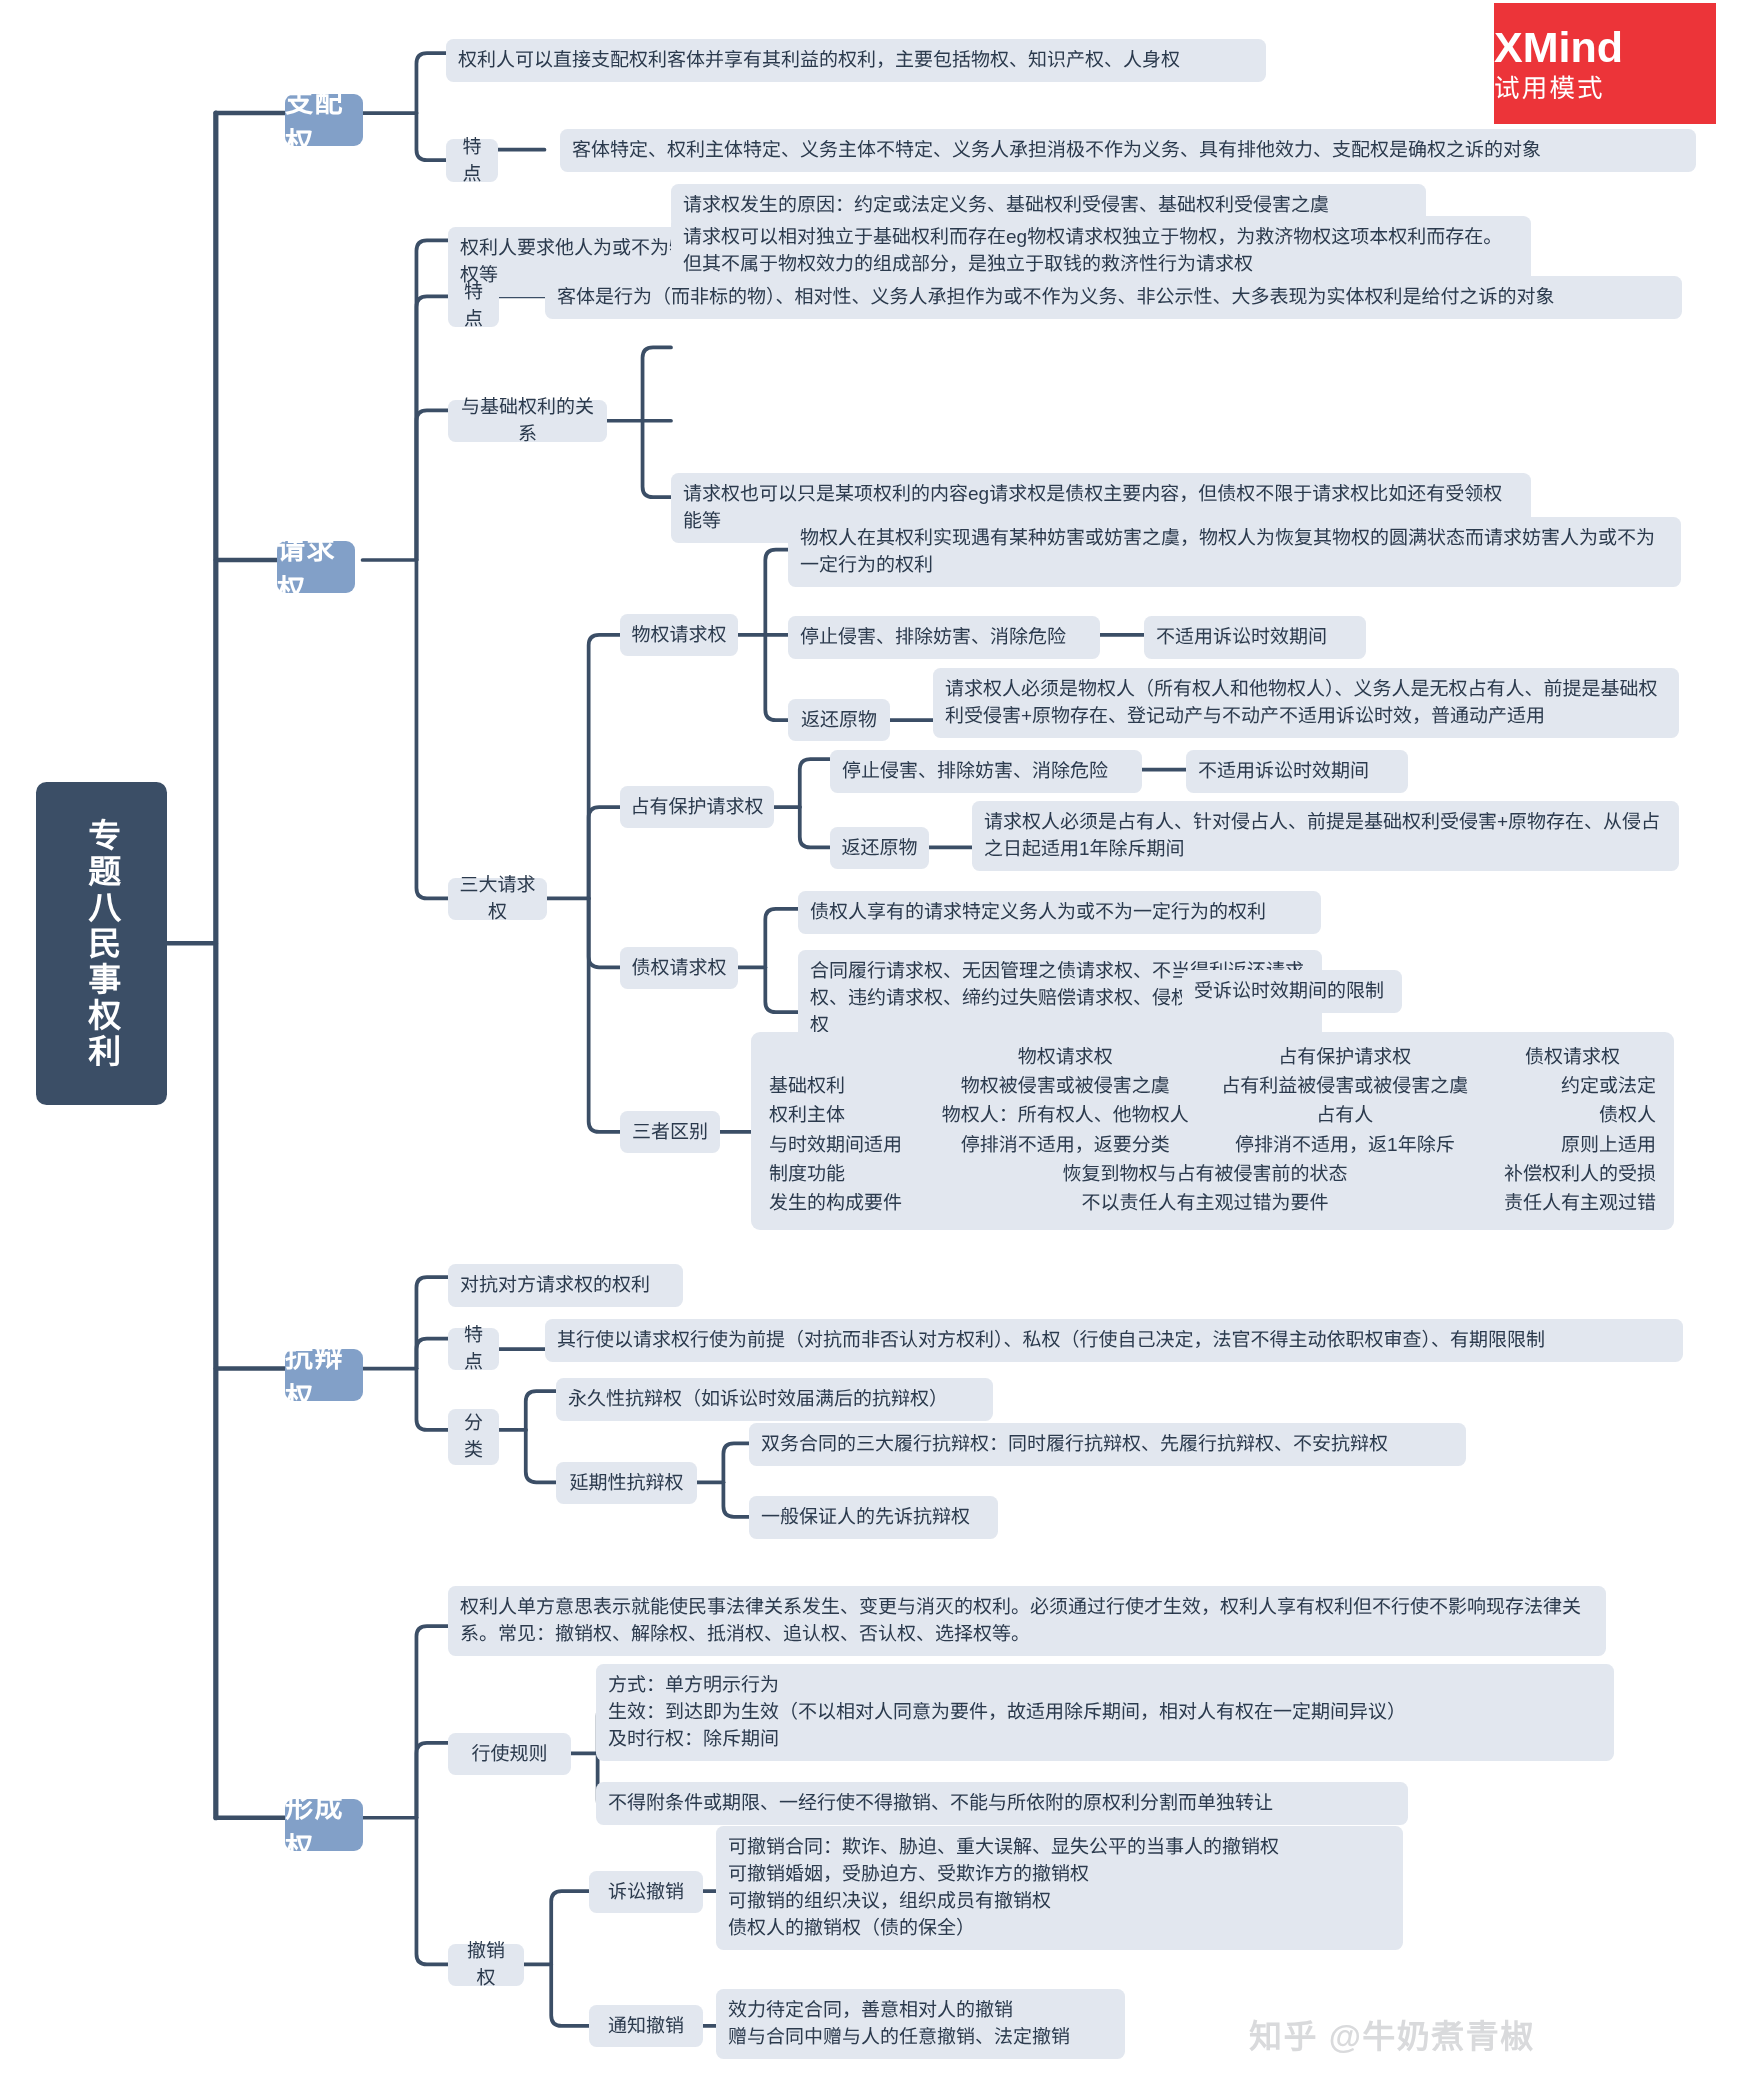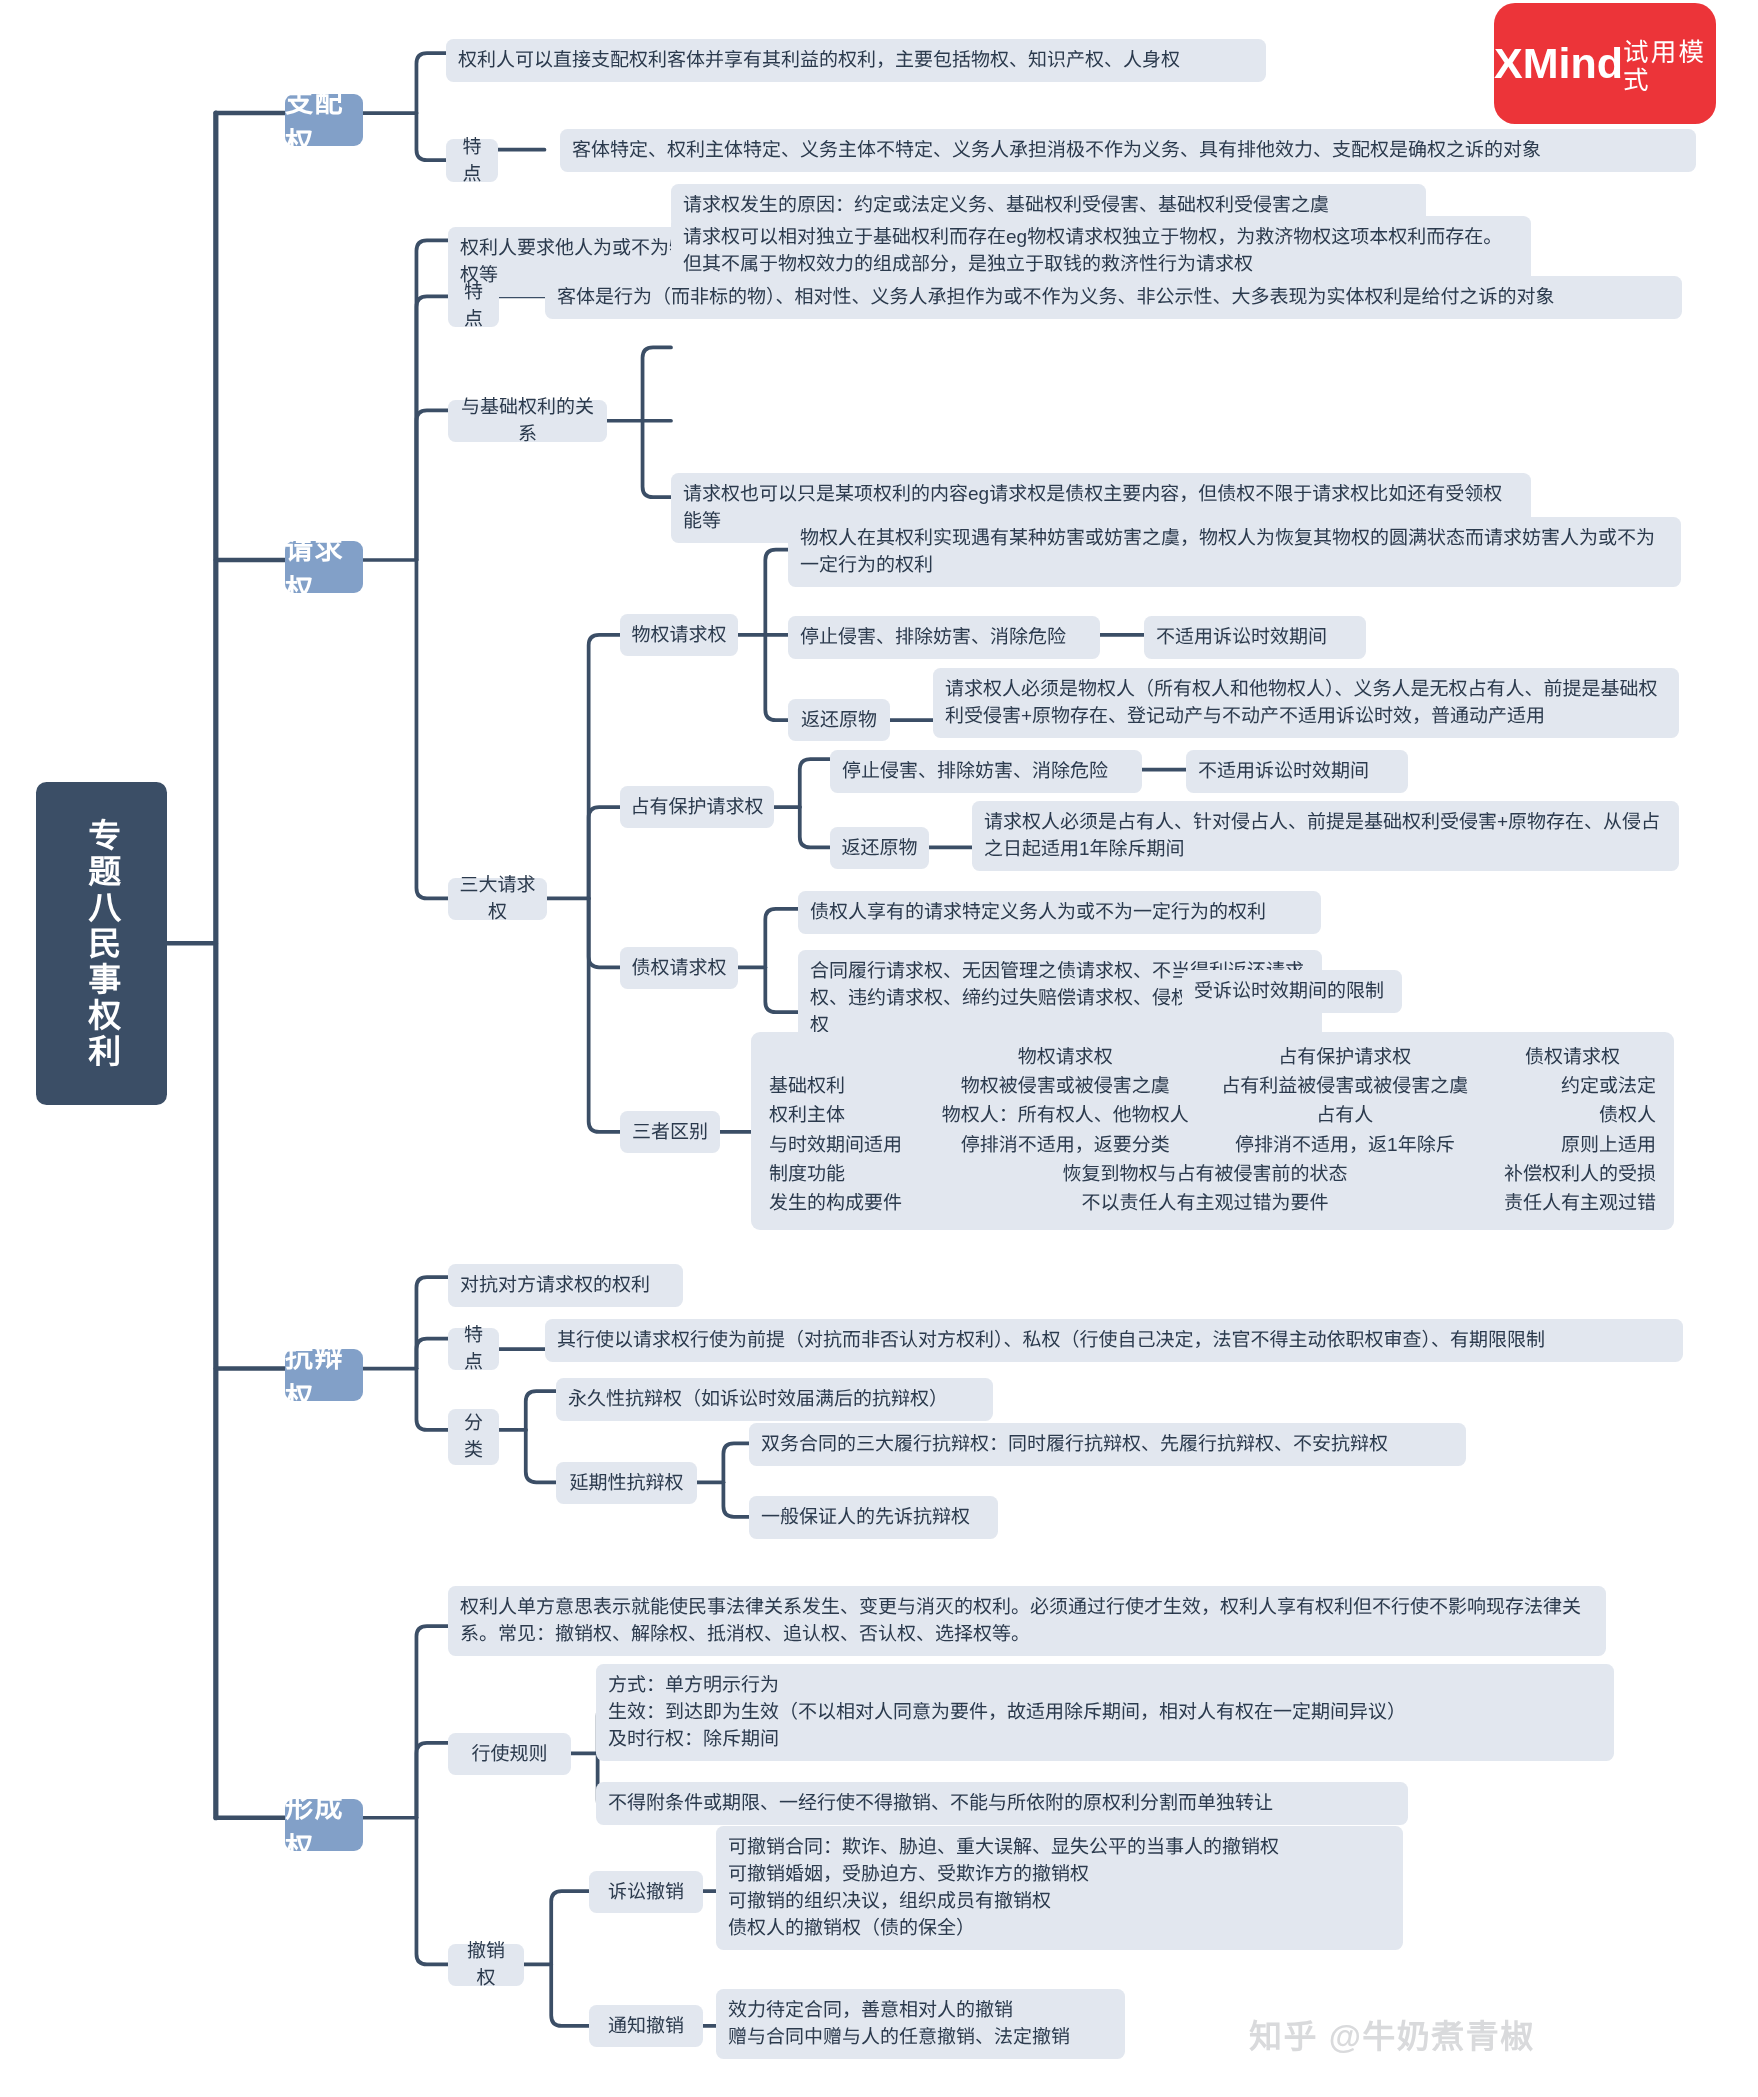--- a/index.html
+++ b/index.html
@@ -15,24 +15,23 @@
     color: #2b3a4d;
     overflow: hidden;
   }
 
   
   #xmind-badge {
     position: absolute;
     left: 1494px; top: 3px;
     width: 222px; height: 121px;
     background: #ec3439;
-    display: flex; flex-direction: row;
-    align-items: center; justify-content: center;
+    display: flex; flex-direction: column;
+    align-items: flex-start; justify-content: center;
     z-index: 40;
-    border-radius: 21px;
   }
   #xmind-badge .xm-word {
     color: #ffffff;
     font-size: 43px;
     font-weight: bold;
     letter-spacing: 0px;
     line-height: 1.05;
   }
   #xmind-badge .xm-sub {
     color: #ffffff;
@@ -273,21 +272,21 @@
   <div class="root-label">专题八民事权利</div>
 </div>
 
 <div class="branch1" style="left:285px; top:94px;">
   <span>支配权</span>
 </div>
 <div class="node txt" style="left:446px; top:39px; width:820px;">权利人可以直接支配权利客体并享有其利益的权利，主要包括物权、知识产权、人身权</div>
 <div class="node chip" style="left:446px; top:139px; width:52px; height:43px;">特点</div>
 <div class="node txt" style="left:544px; top:129px; width:1136px;margin-left:16px;">客体特定、权利主体特定、义务主体不特定、义务人承担消极不作为义务、具有排他效力、支配权是确权之诉的对象</div>
 
-<div class="branch1" style="left:285px; top:541px;">
+<div class="branch1" style="left:277px; top:541px;">
   <span>请求权</span>
 </div>
 <div class="node txt" style="left:448px; top:227px; width:912px;">权利人要求他人为或不为特定行为（作为或不作为）的权利，包括：物权请求权、占有请求权、债权请求权等</div>
 <div class="node chip" style="left:448px; top:285px; width:51px; height:42px;">特点</div>
 <div class="node txt" style="left:545px; top:276px; width:1137px;">客体是行为（而非标的物）、相对性、义务人承担作为或不作为义务、非公示性、大多表现为实体权利是给付之诉的对象</div>
 
 <div class="node chip" style="left:448px; top:400px; width:159px; height:42px;">与基础权利的关系</div>
 <div class="node txt" style="left:671px; top:184px; width:755px;">请求权发生的原因：约定或法定义务、基础权利受侵害、基础权利受侵害之虞</div>
 <div class="node txt" style="left:671px; top:216px; width:860px;">请求权可以相对独立于基础权利而存在eg物权请求权独立于物权，为救济物权这项本权利而存在。但其不属于物权效力的组成部分，是独立于取钱的救济性行为请求权</div>
 <div class="node txt" style="left:671px; top:473px; width:860px;">请求权也可以只是某项权利的内容eg请求权是债权主要内容，但债权不限于请求权比如还有受领权能等</div>

